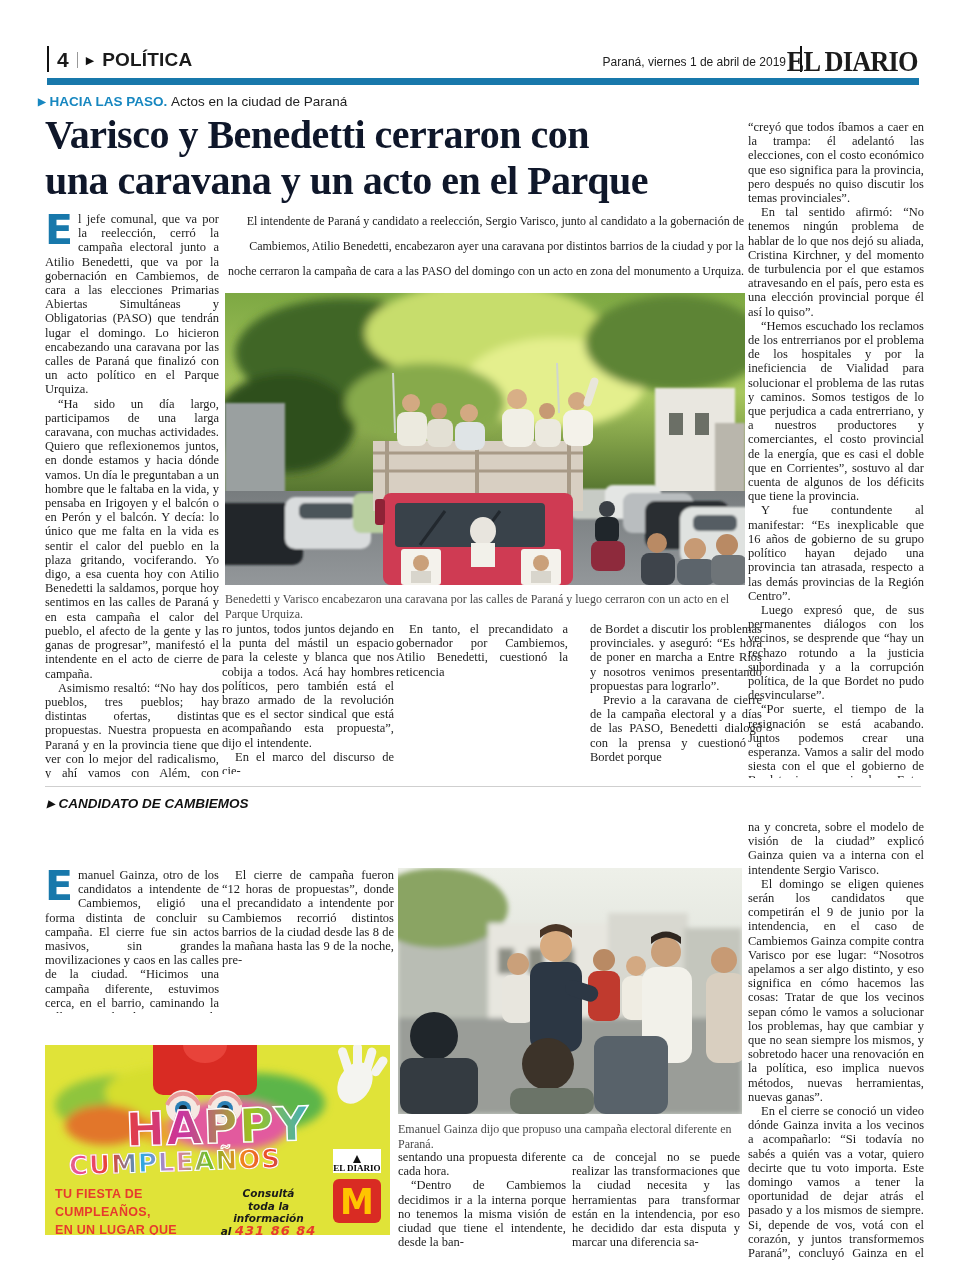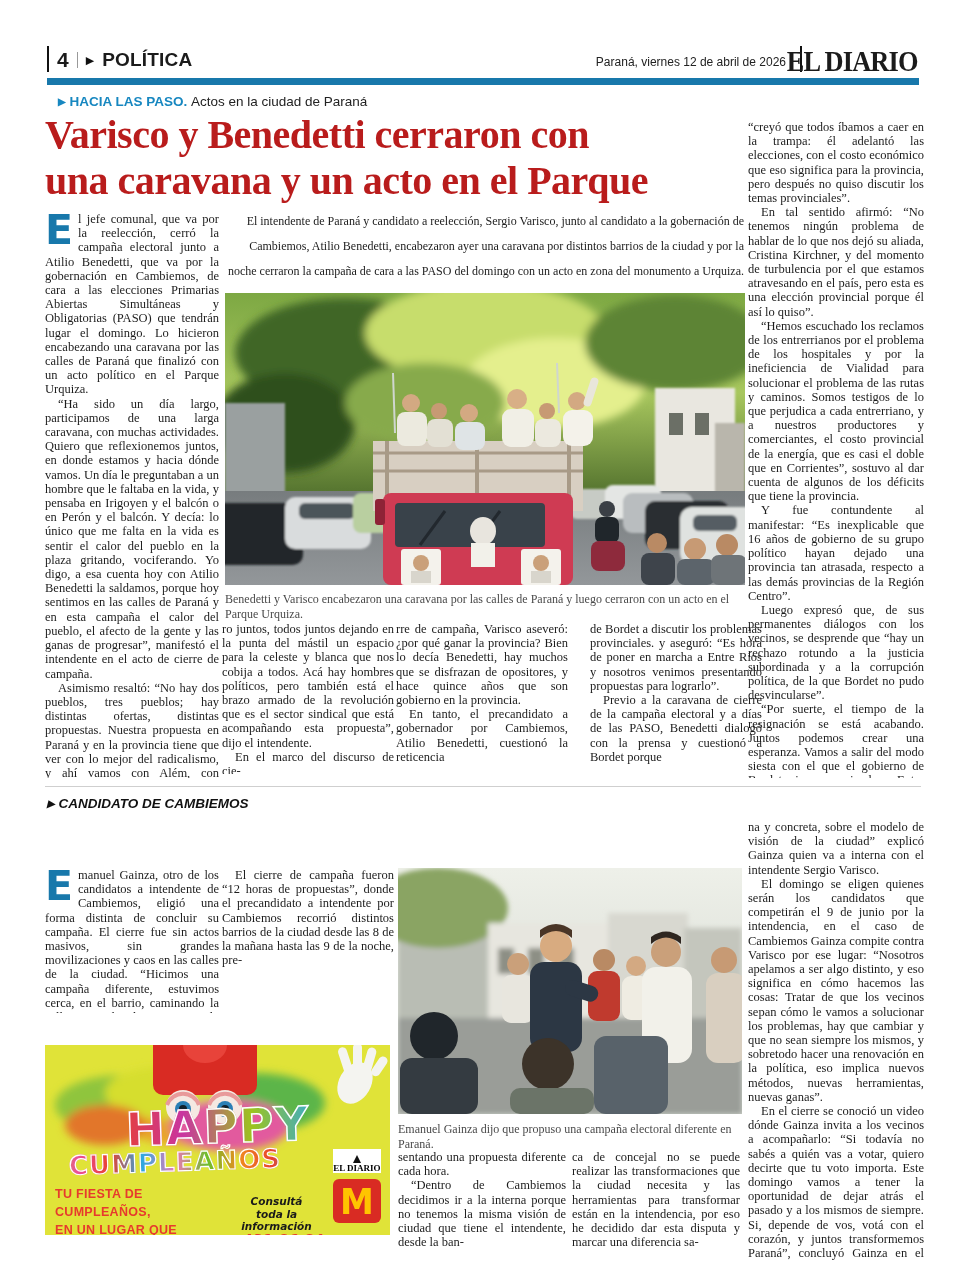--- a/index.html
+++ b/index.html
@@ -19,21 +19,21 @@
   .hdr-masthead{position:absolute;right:48px;top:44px;font-family:"Liberation Serif",serif;
             font-weight:bold;font-size:30px;letter-spacing:-1px;transform:scaleX(.88);
             transform-origin:right;white-space:nowrap;}
   
   .kicker{position:absolute;font-family:"Liberation Sans",sans-serif;font-size:13.5px;font-weight:bold;}
   .kicker .arrow{font-size:10px;position:relative;top:-1px;}
   .kicker .blue{color:#1787c0;}
   .kicker .black{color:#111;}
   .kicker .sub{font-weight:normal;color:#222;font-size:13.5px;}
   
-  .headline{position:absolute;font-weight:bold;font-size:40px;line-height:46px;color:#b91c1c;
+  .headline{position:absolute;font-weight:bold;font-size:40px;line-height:46px;color:#0f172a;
             letter-spacing:-.5px;}
   
   .col{position:absolute;font-size:12.5px;line-height:14.2px;text-align:justify;color:#1c1c1c;
        overflow:hidden;hyphens:auto;-webkit-hyphens:auto;}
   .col p{margin:0;}
   .col p.ind{text-indent:13px;}
   .dropcap{float:left;font-family:"DejaVu Sans",sans-serif;font-weight:bold;font-size:41px;
            line-height:.82;color:#1878ab;margin:2px 5px 0 0;}
   .lead{position:absolute;font-size:12px;line-height:25px;color:#222;text-align:right;}
   .caption{position:absolute;font-family:Liberation Serif, serif;font-size:12px;color:#4a4a4a;}
@@ -51,23 +51,23 @@
       -webkit-text-stroke:1.5px #ffffff; letter-spacing:1px;}
   .ad-cumple{position:absolute;left:0;width:260px;top:104px;text-align:center;
       font-family:"DejaVu Sans",sans-serif;font-weight:bold;font-size:26px;line-height:1;
       transform:rotate(-2deg);
       background:linear-gradient(90deg,#b7cf1c,#ec4d9b,#e8412e,#2fa8e0,#ec77b5,#6cbf2a,#f08a1e,#e8412e,#2fa8e0);
       -webkit-background-clip:text;background-clip:text;color:transparent;
       -webkit-text-stroke:1.2px #ffffff;letter-spacing:1px;}
   .ad-redtext{position:absolute;left:10px;top:140px;width:170px;
       font-family:"Liberation Sans",sans-serif;font-weight:bold;font-size:12.5px;line-height:18px;
       color:#e73a2d;letter-spacing:.3px;}
-  .ad-info{position:absolute;left:179px;top:142px;width:105px;text-align:center;
+  .ad-info{position:absolute;left:171px;top:142px;width:105px;text-align:center;
       font-family:"DejaVu Sans",sans-serif;font-style:italic;font-weight:bold;
-      font-size:10.5px;line-height:12.5px;color:#1a1a1a;margin-top:8px;}
+      font-size:10.5px;line-height:12.5px;color:#1a1a1a;}
   .ad-info .phone{color:#e73a2d;font-size:13px;letter-spacing:1px;}
   .ad-badge{position:absolute;left:288px;top:104px;width:48px;height:24px;background:#fff;
       display:flex;flex-direction:column;align-items:center;justify-content:flex-end;
       font-family:"Liberation Serif",serif;font-weight:bold;font-size:9px;color:#000;}
   .ad-badge .crest{width:8px;height:8px;background:#111;clip-path:polygon(50% 0,100% 100%,0 100%);}
   .ad-mc{position:absolute;left:288px;top:134px;width:48px;height:44px;background:#d92b23;
       border-radius:6px;display:flex;align-items:center;justify-content:center;}
   .ad-mc span{font-family:"DejaVu Sans",sans-serif;font-weight:bold;font-size:34px;color:#ffc400;
       line-height:1;transform:scaleY(1.05);}
 </style>
@@ -77,25 +77,25 @@
 <div class="page">
 
   <div class="hdr-vline" style="left:47px;top:46px;height:26px;"></div>
   <div class="hdr-vline" style="left:800px;top:46px;height:26px;"></div>
   <div class="hdr-left">
     <span class="hdr-pagenum">4</span>
     <span class="hdr-sep"></span>
     <span class="hdr-arrow">▶</span>
     <span class="hdr-section">POLÍTICA</span>
   </div>
-  <div class="hdr-date">Paraná, viernes 12 de abril de 2026</div>
+  <div class="hdr-date">Paraná, viernes 1 de abril de 2019</div>
   <div class="hdr-masthead">EL DIARIO</div>
   <div class="hdr-rule"></div>
 
-  <div class="kicker" style="left:58px;top:94px;">
+  <div class="kicker" style="left:38px;top:94px;">
     <span class="arrow blue">▶</span>
     <span class="blue">HACIA LAS PASO.</span>
     <span class="sub">Actos en la ciudad de Paraná</span>
   </div>
 
   <div class="headline" style="left:45px;top:112px;width:720px;">
     <div>Varisco  y Benedetti cerraron con</div>
     <div>una caravana y un acto en el Parque</div>
   </div>
 
@@ -229,21 +229,20 @@
       </g>
     </svg>
   </div>
   <div class="caption" style="left:225px;top:592px;width:520px;">Benedetti y Varisco encabezaron una caravana por las calles de Paraná y luego cerraron con un acto en el Parque Urquiza.</div>
 
   <div class="col" style="left:222px;top:622px;width:172px;height:152px;">
     <p>ro juntos, todos juntos dejando en la punta del mástil un espacio para la celeste y blanca que nos cobija a todos. Acá hay hombres políticos, pero también está el brazo armado de la revolución que es el sector sindical que está acompañando esta propuesta”, dijo el intendente.</p>
     <p class="ind">En el marco del discurso de cie-</p>
   </div>
   <div class="col" style="left:396px;top:622px;width:172px;height:152px;">
-    <p>rre de campaña, Varisco aseveró: ¿por qué ganar la provincia? Bien lo decía Benedetti, hay muchos que se disfrazan de opositores, y hace quince años que son gobierno en la provincia.</p>
     <p class="ind">En tanto, el precandidato a gobernador por Cambiemos, Atilio Benedetti,  cuestionó la reticencia</p>
   </div>
   <div class="col" style="left:570px;top:622px;width:172px;height:152px;margin-left:20px;">
     <p>de Bordet a discutir los problemas provinciales. y aseguró: “Es hora de poner en marcha a Entre Ríos y nosotros venimos presentando propuestas para lograrlo”.</p>
     <p class="ind">Previo a la caravana de cierre de la campaña electoral y a días de las PASO, Benedetti dialogó con la prensa y cuestionó a Bordet porque</p>
   </div>
 
   <div class="col" style="left:748px;top:120px;width:176px;height:658px;">
     <p>“creyó que todos íbamos a caer en la trampa: él adelantó las elecciones, con el costo económico que eso significa para la provincia, pero después no quiso discutir los temas provinciales”.</p>
     <p class="ind">En tal sentido afirmó: “No tenemos ningún problema de hablar de lo que nos dejó su aliada, Cristina Kirchner, y del momento de turbulencia por el que estamos atravesando en el país, pero esta es una elección provincial porque él así lo quiso”.</p>

